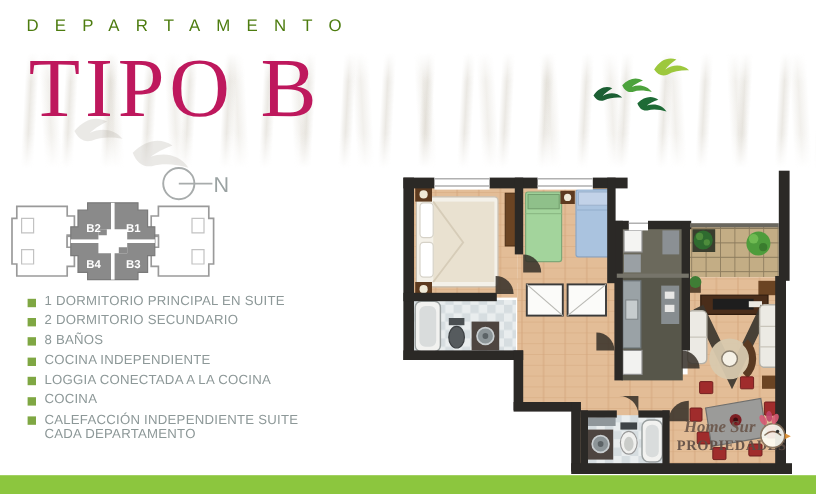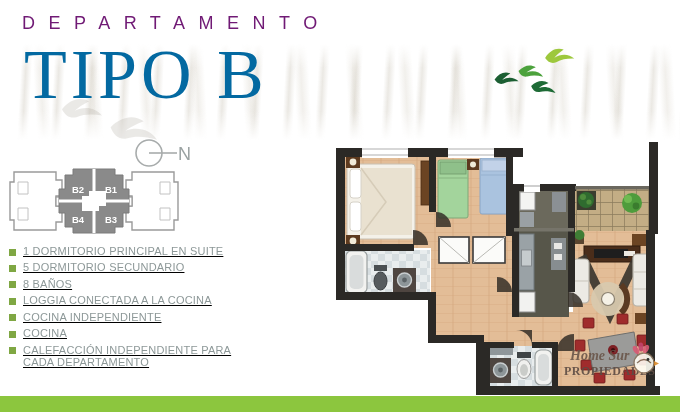--- a/index.html
+++ b/index.html
@@ -6,29 +6,29 @@
   .canvas{position:relative;width:680px;height:412px;background:#ffffff;overflow:hidden;
           font-family:"Liberation Sans",sans-serif;}
   
   .bg-stripes{position:absolute;left:0;top:44px;width:680px;height:96px;
     background:
       repeating-linear-gradient(93deg, rgba(214,210,200,0) 0 22px, rgba(210,205,194,.45) 27px, rgba(214,210,200,0) 33px),
       repeating-linear-gradient(87deg, rgba(220,216,206,0) 0 37px, rgba(216,211,200,.35) 44px, rgba(220,216,206,0) 52px);
     -webkit-mask-image:linear-gradient(180deg,transparent 0,#000 25%,#000 70%,transparent 100%);
     mask-image:linear-gradient(180deg,transparent 0,#000 25%,#000 70%,transparent 100%);
   }
-  .title-top{position:absolute;left:22px;top:13px;font-size:18px;letter-spacing:13.5px;
-    color:#701a75;font-weight:400;white-space:nowrap;}
+  .title-top{position:absolute;left:22px;top:13px;font-size:14px;letter-spacing:13.5px;
+    color:#4d7c0f;font-weight:400;white-space:nowrap;}
   .title-main{position:absolute;left:24px;top:40px;font-family:"Liberation Serif",serif;
-    font-size:70px;letter-spacing:4px;color:#0369a1;font-weight:400;white-space:nowrap;line-height:1;}
+    font-size:70px;letter-spacing:4px;color:#be185d;font-weight:400;white-space:nowrap;line-height:1;}
   .ghost-birds{position:absolute;left:42px;top:80px;opacity:.20;}
   .birds{position:absolute;left:492px;top:42px;}
   .compass{position:absolute;left:131px;top:133px;}
   .keyplan{position:absolute;left:5px;top:159px;}
-  .features{position:absolute;left:9px;top:245px;width:230px;text-decoration:underline;}
+  .features{position:absolute;left:23px;top:245px;width:230px;}
   .feature-row{display:flex;align-items:flex-start;margin-bottom:4.2px;}
   .bullet{flex:0 0 auto;width:7px;height:7px;background:#7fa743;margin:3.5px 7px 0 0;}
   .feature-text{font-size:11px;line-height:12.3px;color:#8d9898;letter-spacing:.2px;}
   .plan{position:absolute;left:336px;top:142px;}
   .green-bar{position:absolute;left:0;bottom:0;width:680px;height:16px;background:#8cc63e;}
 </style>
 </head>
 <body>
 
 <div class="canvas">
@@ -90,41 +90,41 @@
     <text x="106" y="64" font-size="9.5" font-weight="bold" fill="#ffffff" text-anchor="middle">B3</text>
   </svg>
 
   <div class="features">
     <div class="feature-row">
       <span class="bullet"></span>
       <span class="feature-text">1 DORMITORIO PRINCIPAL EN SUITE</span>
     </div>
     <div class="feature-row">
       <span class="bullet"></span>
-      <span class="feature-text">5  DORMITORIO SECUNDARIO</span>
+      <span class="feature-text">2  DORMITORIO SECUNDARIO</span>
     </div>
     <div class="feature-row">
       <span class="bullet"></span>
       <span class="feature-text">8 BAÑOS</span>
     </div>
     <div class="feature-row">
       <span class="bullet"></span>
+      <span class="feature-text">COCINA INDEPENDIENTE</span>
+    </div>
+    <div class="feature-row">
+      <span class="bullet"></span>
       <span class="feature-text">LOGGIA CONECTADA A LA COCINA</span>
     </div>
     <div class="feature-row">
       <span class="bullet"></span>
-      <span class="feature-text">COCINA INDEPENDIENTE</span>
-    </div>
-    <div class="feature-row">
-      <span class="bullet"></span>
       <span class="feature-text">COCINA</span>
     </div>
     <div class="feature-row">
       <span class="bullet"></span>
-      <span class="feature-text">CALEFACCIÓN  INDEPENDIENTE PARA CADA DEPARTAMENTO</span>
+      <span class="feature-text">CALEFACCIÓN  INDEPENDIENTE SUITE CADA DEPARTAMENTO</span>
     </div>
   </div>
 
   <svg class="plan" width="326" height="256" viewBox="0 0 326 256">
     <defs>
       <pattern id="tile" width="14" height="14" patternUnits="userSpaceOnUse">
         <rect width="14" height="14" fill="#e9edee"></rect>
         <rect width="7" height="7" fill="#d6dde0"></rect>
         <rect x="7" y="7" width="7" height="7" fill="#d6dde0"></rect>
       </pattern>

